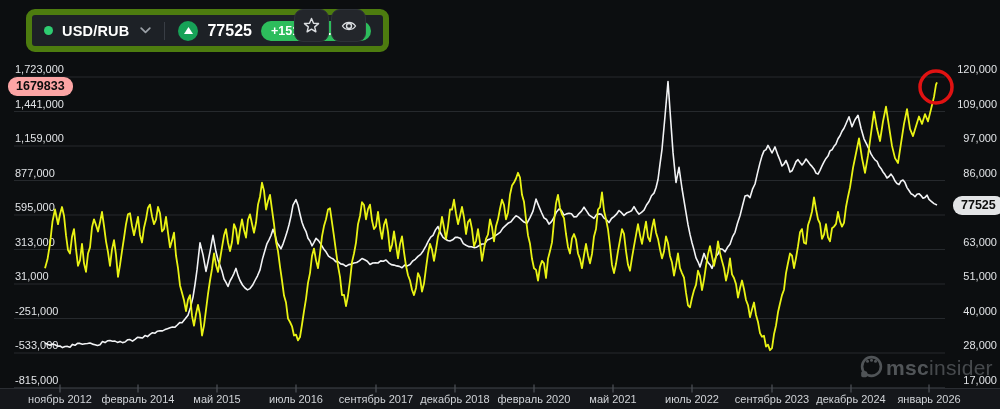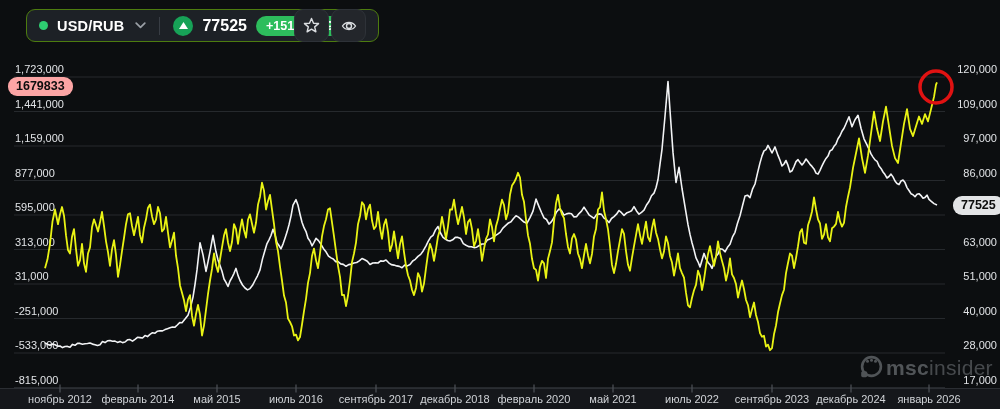--- a/index.html
+++ b/index.html
@@ -1,20 +1,20 @@
 <!DOCTYPE html>
 <html><head>
 <meta charset="utf-8">
 <style>
   html,body{margin:0;padding:0;background:#0c0e10;}
   body{width:1000px;height:409px;position:relative;overflow:hidden;
        font-family:"Liberation Sans",sans-serif;color:#e5e7ea;}
   #chart-svg{position:absolute;left:0;top:0;}
   .hdr{position:absolute;top:9px;height:31px;display:flex;align-items:center;}
-  .symbol-bar{left:26px;background:#1d2126;border:1px solid #4d7c0f;border-radius:9px;
+  .symbol-bar{left:26px;background:#1d2126;border:6px solid #4d7c0f;border-radius:9px;
       padding:0 12px;gap:9px;}
   .dot{width:9px;height:9px;border-radius:50%;background:#2ecc71;}
   .sym{font-size:14.5px;font-weight:bold;color:#ffffff;letter-spacing:.2px;}
   .chev{margin-left:2px;display:flex;}
   .vdiv{width:1px;height:18px;background:#383d44;margin:0 4px;}
   .upcirc{width:20px;height:20px;border-radius:50%;background:#17a257;display:flex;
       align-items:center;justify-content:center;}
   .upcirc svg{display:block;}
   .price{font-size:16px;font-weight:bold;color:#ffffff;}
   .chgpill{background:#2dbd5c;color:#ffffff;font-size:12.5px;font-weight:bold;

